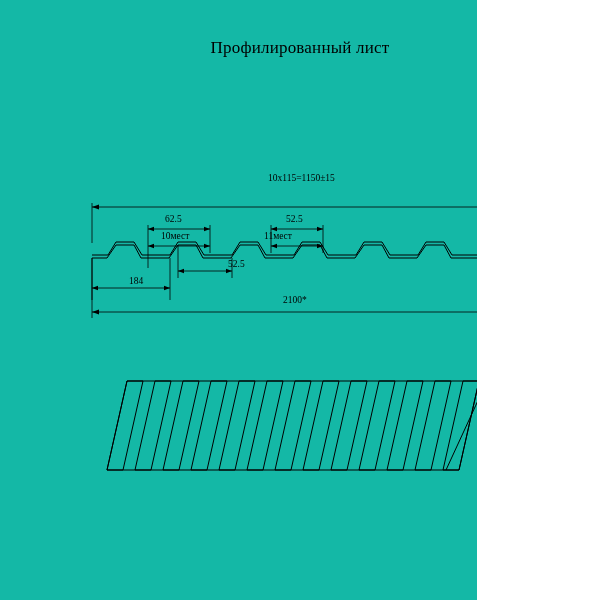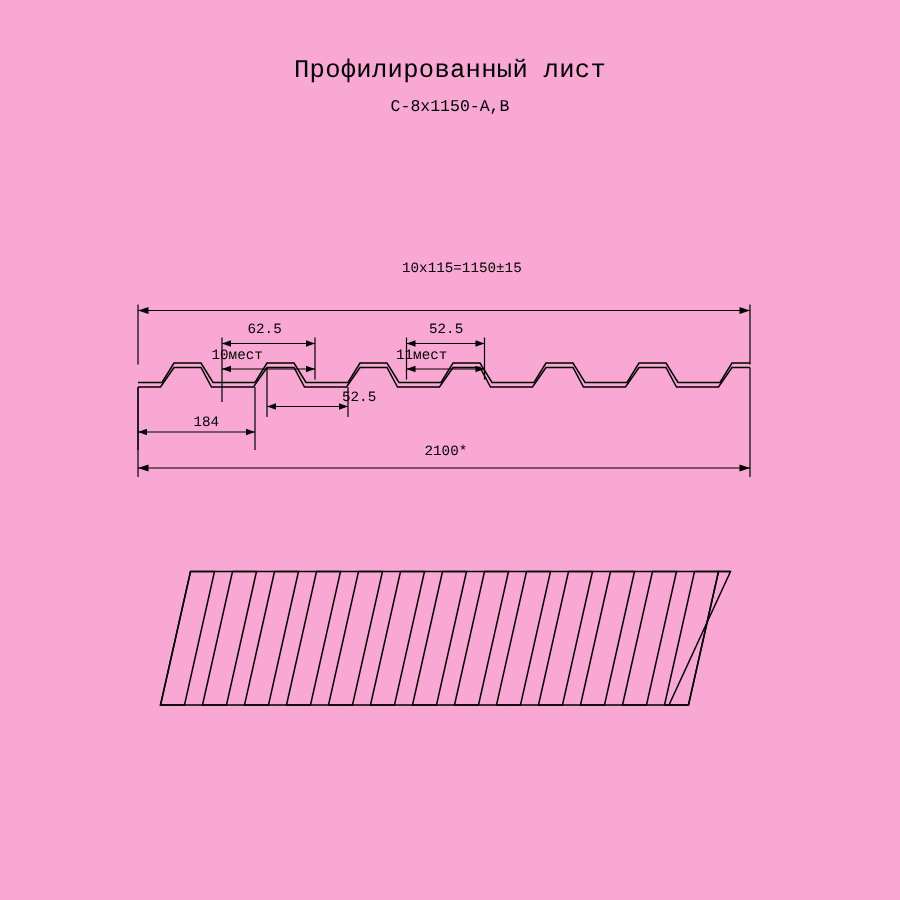--- a/index.html
+++ b/index.html
@@ -2,24 +2,24 @@
 <html><head>
 <meta charset="utf-8">
 <style>
   html, body {
     margin: 0;
     padding: 0;
     background: #ffffff;
   }
   #page {
     position: relative;
-    width: 600px;
+    width: 477px;
     height: 600px;
-    background: #f9a8d4;
-    font-family: Liberation Mono, monospace;
+    background: #14b8a6;
+    font-family: Liberation Serif, serif;
     overflow: hidden;
   }
   #title {
     position: absolute;
     top: 38px;
     left: 0;
     width: 600px;
     text-align: center;
     font-size: 17px;
     color: #000000;
@@ -45,21 +45,20 @@
     color: #000000;
     white-space: nowrap;
   }
 </style>
 </head>
 <body>
 
 <div id="page">
 
   <div id="title">Профилированный лист</div>
-  <div id="subtitle">С-8х1150-А,В</div>
 
   <svg id="drawing" width="600" height="600" viewBox="0 0 600 600">
 
     <g stroke="#000000" fill="none" stroke-width="0.9" stroke-linejoin="miter" stroke-linecap="butt">
 
       <g stroke-width="0.8">
         <line x1="92" y1="203" x2="92" y2="243"></line>
         <line x1="500" y1="203" x2="500" y2="243"></line>
         <line x1="92" y1="207" x2="500" y2="207"></line>
         <path d="M92 207 l7 -2.4 v4.8 z" fill="#000000" stroke="none"></path>
@@ -168,21 +167,21 @@
         <path d="M487 381 L479 381 L459 470 L446 470"></path>
       </g>
 
     </g>
   </svg>
 
   <div class="lbl" style="left:268px; top:173px;">10х115=1150±15</div>
 
   <div class="lbl" style="left:165px; top:214px;text-align:right;">62.5</div>
 
-  <div class="lbl" style="left:141px; top:231px;">10мест</div>
+  <div class="lbl" style="left:161px; top:231px;">10мест</div>
 
   <div class="lbl" style="left:286px; top:214px;">52.5</div>
 
   <div class="lbl" style="left:264px; top:231px;">11мест</div>
 
   <div class="lbl" style="left:129px; top:276px;">184</div>
 
   <div class="lbl" style="left:228px; top:259px;">52.5</div>
 
   <div class="lbl" style="left:283px; top:295px;">2100*</div>

